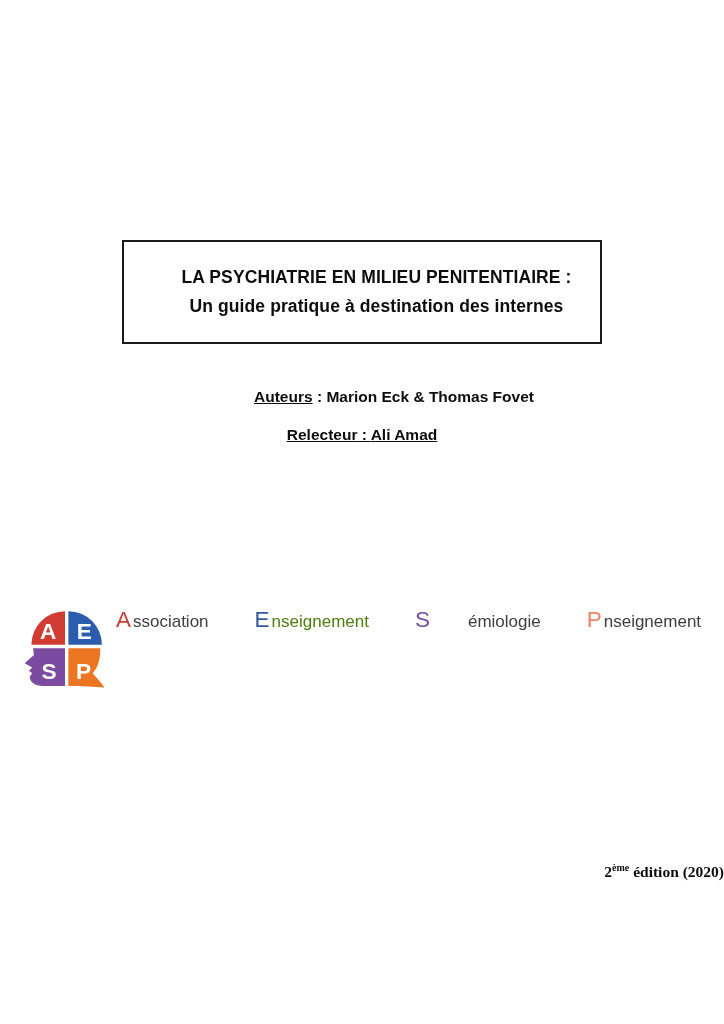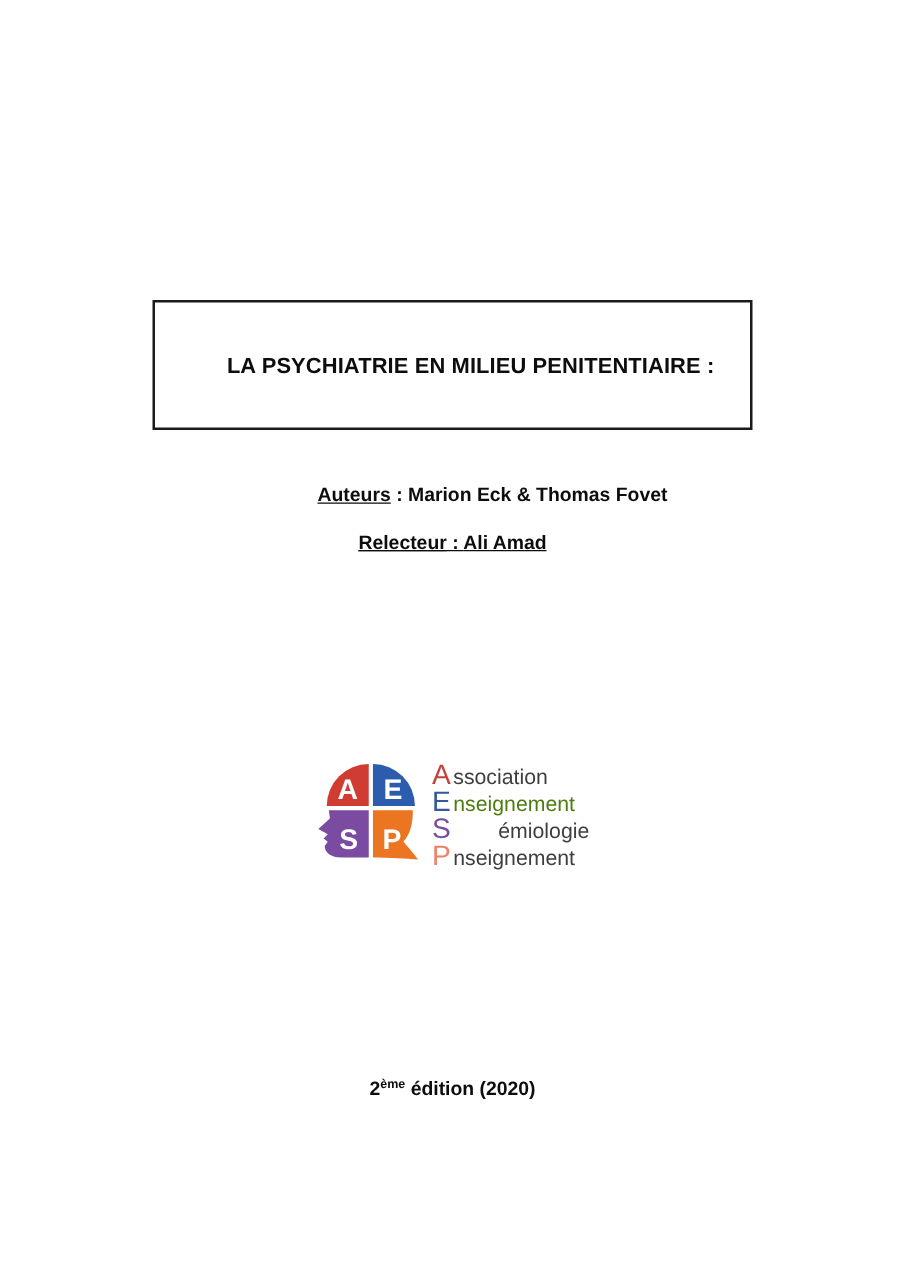--- a/index.html
+++ b/index.html
@@ -63,54 +63,56 @@
     height: 96px;
     display: block;
   }
   .head-letter {
     font-family: "Liberation Sans", sans-serif;
     font-weight: bold;
     font-size: 27px;
   }
   .logo-text {
     display: flex;
-    flex-direction: column;
     padding-top: 9px;
+    gap: 46px;
   }
   .logo-line {
     font-size: 17px;
     line-height: 19.5px;
     white-space: nowrap;
   }
   .logo-line .initial {
     font-size: 22.5px;
     margin-right: 2px;
   }
   .edition {
     position: absolute;
     left: 0;
     top: 862px;
     width: 724px;
-    text-align: center;
+    text-align: right;
     font-weight: bold;
     font-size: 15.5px;
     color: #0d0d0d;
+    font-family: Liberation Serif, serif;
   }
   .edition sup {
     font-size: 10px;
     vertical-align: super;
   }
 </style>
 </head>
 <body>
 
 <div class="page">
 
   <div class="title-box">
     <div class="title-line">LA PSYCHIATRIE EN MILIEU PENITENTIAIRE :</div>
+    <div class="title-line">Un guide pratique à destination des internes</div>
   </div>
 
   <div class="byline authors"><span class="u">Auteurs</span><span> : </span><span>Marion Eck &amp; Thomas Fovet</span></div>
 
   <div class="byline reviewer"><span class="u">Relecteur</span><span> : </span><span>Ali Amad</span></div>
 
   <div class="logo-row">
     <svg class="head-svg" viewBox="0 0 100 114" aria-hidden="true">
       <path d="M 50 52 L 10 52 A 40 40 0 0 1 50 12 Z" fill="#d03b32"></path>
       <path d="M 54 52 L 54 12 A 40 40 0 0 1 94 52 Z" fill="#2b5cad"></path>

